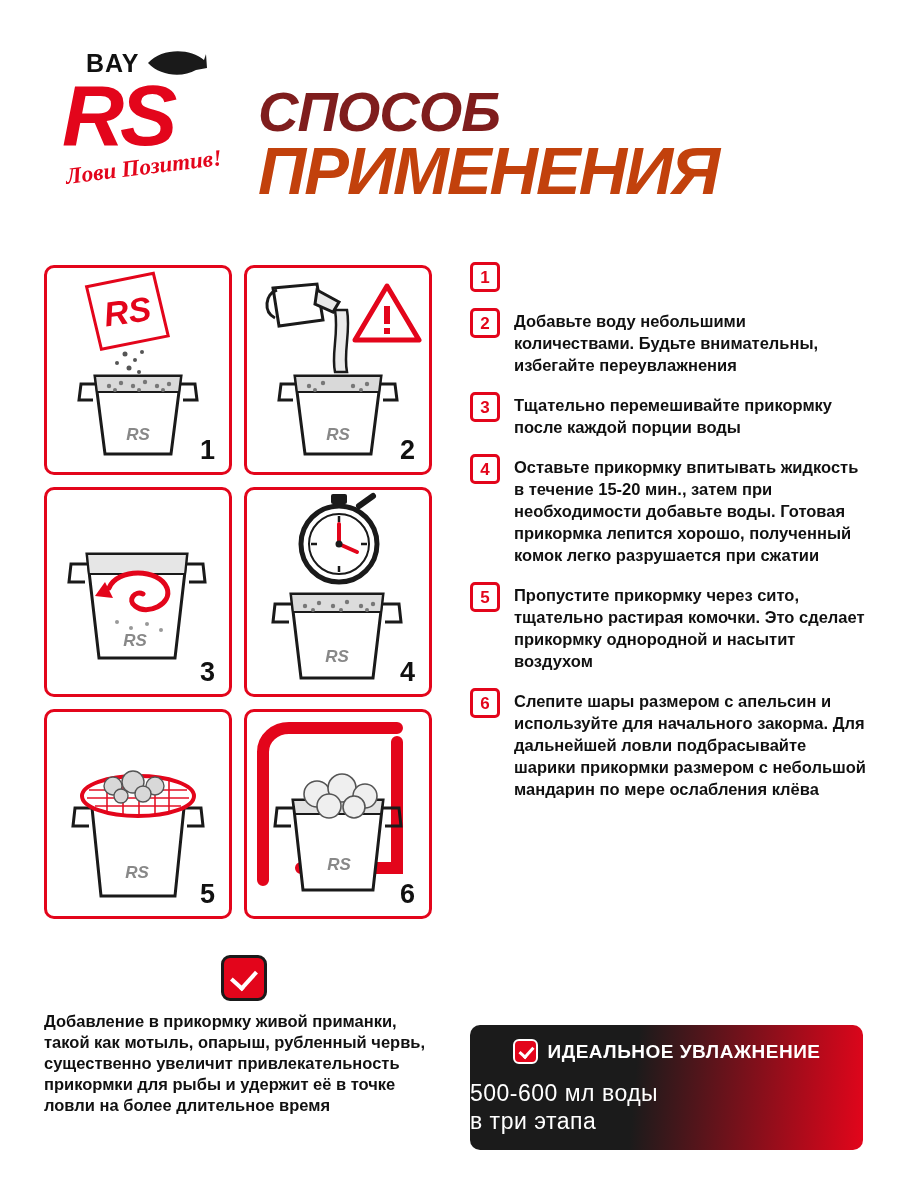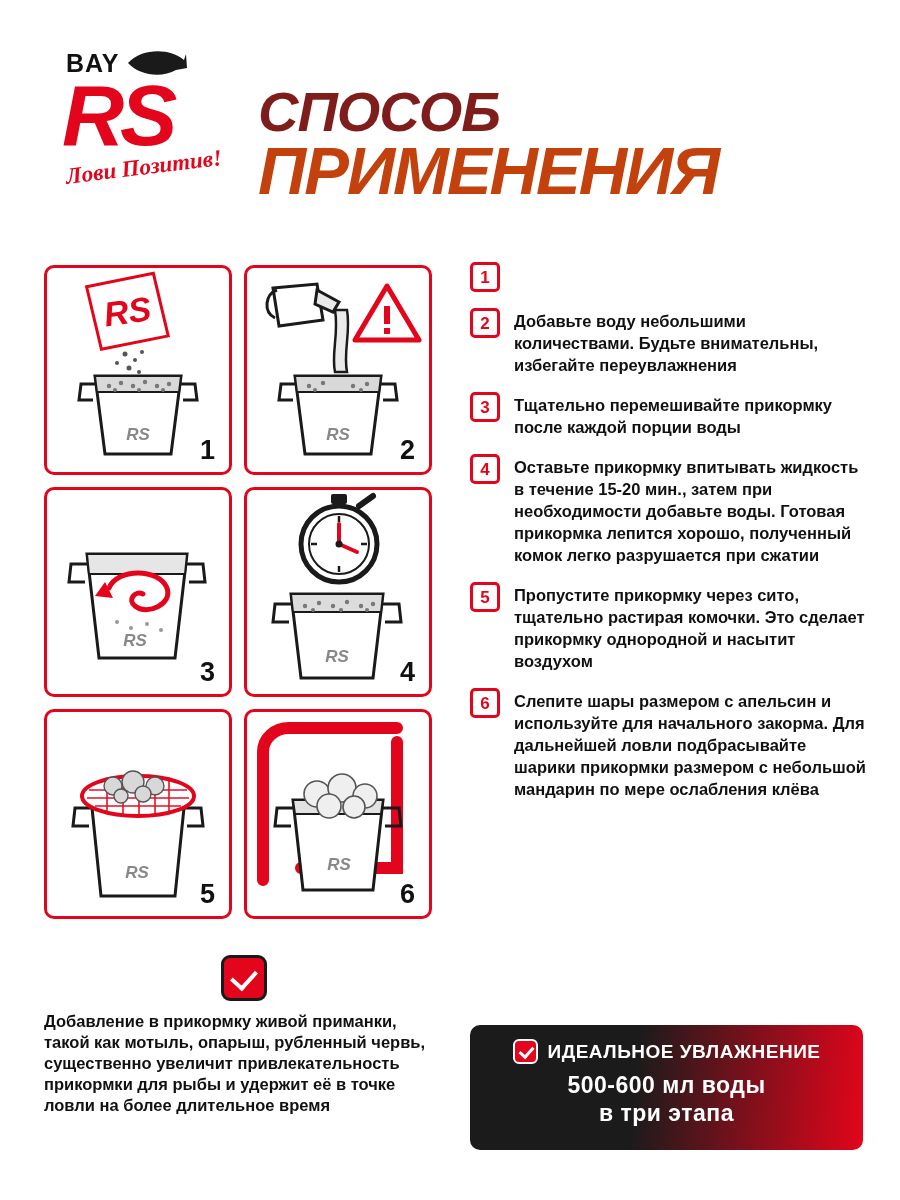--- a/index.html
+++ b/index.html
@@ -31,21 +31,21 @@
   }
   .brand-block {
     position: absolute;
     left: 62px;
     top: 46px;
     width: 210px;
     height: 170px;
   }
   .bay-row {
     position: absolute;
-    left: 4px;
+    left: 24px;
     top: 0;
     display: flex;
     align-items: center;
     gap: 6px;
   }
   .bay-text {
     font-family: "Liberation Sans", sans-serif;
     font-weight: bold;
     font-size: 25px;
     letter-spacing: 1px;
@@ -216,21 +216,20 @@
     position: absolute;
     left: 470px;
     top: 1025px;
     width: 393px;
     height: 125px;
     border-radius: 10px;
     background: linear-gradient(95deg, #1b1b1b 0%, #1b1b1b 42%, #e3051b 100%);
     color: #fff;
     box-sizing: border-box;
     padding-top: 14px;
-    text-align: center;
     overflow: hidden;
   }
   .banner-top {
     display: flex;
     align-items: center;
     justify-content: center;
     gap: 10px;
   }
   .banner-check {
     width: 25px;
@@ -253,23 +252,23 @@
     border-width: 0 3px 3px 0;
     transform: rotate(42deg);
   }
   .banner-title {
     font-family: "Liberation Sans", sans-serif;
     font-weight: bold;
     font-size: 19px;
     letter-spacing: 0.5px;
   }
   .banner-main {
-    margin-top: 7px;
-    font-family: "Liberation Sans", sans-serif;
-    font-weight: bold;
+    margin-top: 15px;
+    font-family: "Liberation Sans", sans-serif;
+    font-weight: normal;
     font-size: 23px;
     line-height: 28px;
     letter-spacing: 0.5px;
   }
 </style>
 </head>
 <body>
 
 <div class="page">
 

